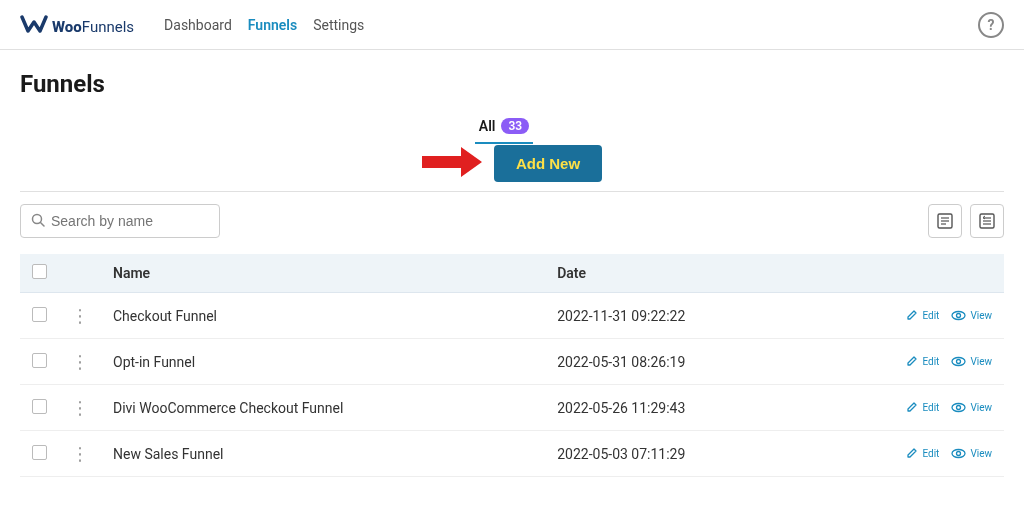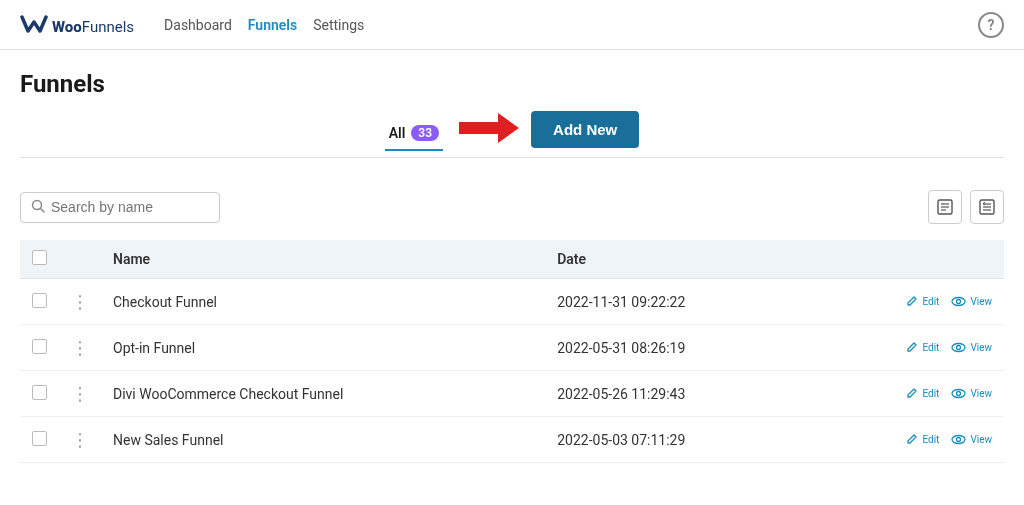--- a/index.html
+++ b/index.html
@@ -16,36 +16,36 @@
     .nav-link.active { color: #1a8cbf; font-weight: 600; }
     .nav-help { margin-left: auto; width: 26px; height: 26px; border: 2px solid #888; border-radius: 50%; display: flex; align-items: center; justify-content: center; color: #888; font-weight: 700; font-size: 14px; cursor: pointer; }
 
     
     .page-content { padding: 20px 20px 20px 20px; }
 
     
     .page-title { font-size: 24px; font-weight: 700; color: #1a1a1a; margin-bottom: 12px; }
 
     
-    .tabs-row { display: flex; align-items: center; justify-content: center; border-bottom: 1px solid #e0e0e0; margin-bottom: 32px; }
+    .tabs-row { display: flex; align-items: center; justify-content: center; border-bottom: 1px solid #e0e0e0; margin-bottom: 12px; flex-direction: column; }
     .tabs { display: flex; gap: 0; }
     .tab { padding: 8px 4px; margin-right: 16px; font-size: 14px; cursor: pointer; color: #555; border-bottom: 2px solid transparent; display: flex; align-items: center; gap: 6px; }
     .tab.active { border-bottom: 2px solid #1a8cbf; color: #1a1a1a; font-weight: 600; }
     .tab-badge { background: #8b5cf6; color: #fff; border-radius: 10px; padding: 1px 7px; font-size: 12px; font-weight: 600; }
 
     
     .add-new-area { display: flex; align-items: center; gap: 12px; padding-bottom: 8px; }
     .btn-add-new {
-      background: #1a6f9a; color: #ffffff; border: none; border-radius: 4px;
+      background: #1a6f9a; color: #fde047; border: none; border-radius: 4px;
       padding: 10px 22px; font-size: 15px; font-weight: 600; cursor: pointer;
       white-space: nowrap;
     }
 
     
-    .search-export-row { display: flex; align-items: center; justify-content: space-between; margin-bottom: 16px; }
+    .search-export-row { display: flex; justify-content: space-between; margin-bottom: 16px; }
     .search-box { display: flex; align-items: center; border: 1px solid #ccc; border-radius: 4px; padding: 6px 10px; gap: 6px; width: 200px; background: #fff; }
     .search-box input { border: none; outline: none; font-size: 14px; color: #555; width: 100%; background: transparent; }
     .search-icon-svg { color: #888; font-size: 14px; }
     .export-icons { display: flex; gap: 8px; }
     .export-btn { width: 34px; height: 34px; border: 1px solid #ccc; border-radius: 4px; display: flex; align-items: center; justify-content: center; cursor: pointer; background: #fff; color: #555; font-size: 16px; }
 
     
     .funnel-table { width: 100%; border-collapse: collapse; }
     .funnel-table thead tr { background: #eef4f8; }
     .funnel-table th { padding: 10px 12px; text-align: left; font-weight: 600; color: #333; font-size: 14px; border-bottom: 1px solid #dde6ee; }

